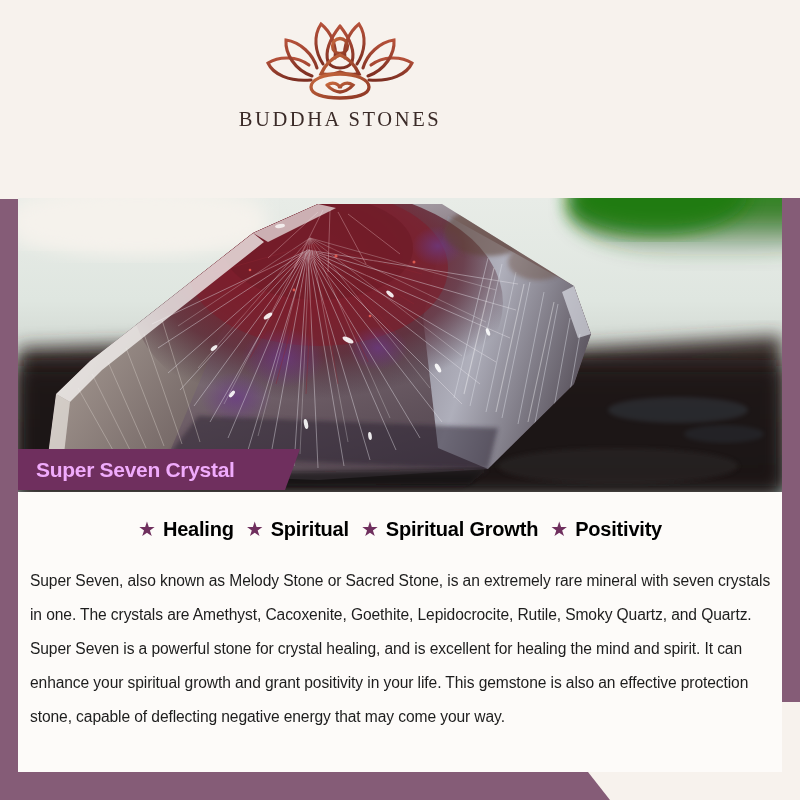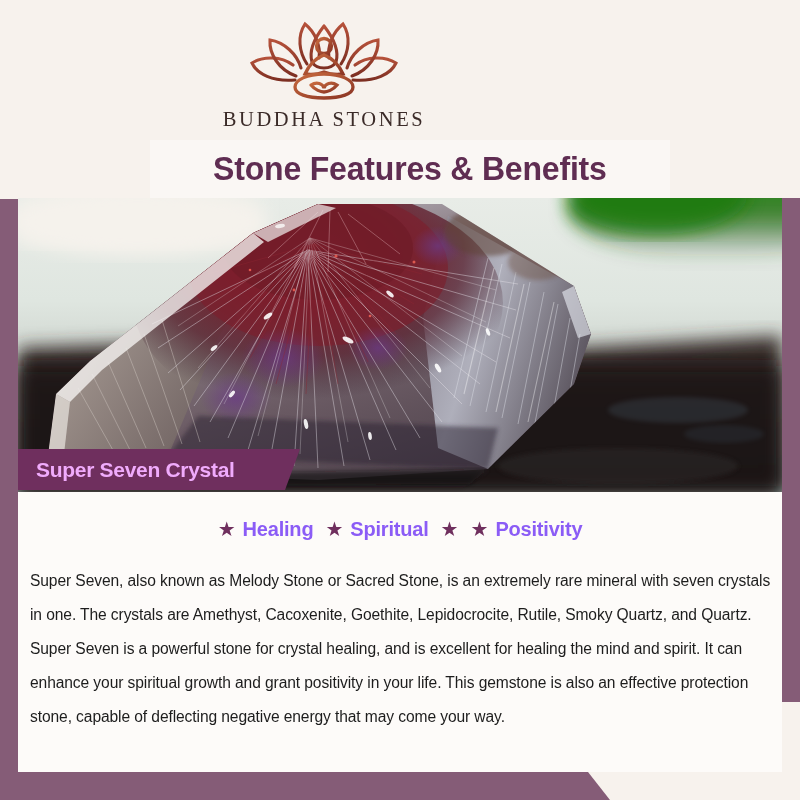--- a/index.html
+++ b/index.html
@@ -42,21 +42,21 @@
   }
 
   
   .header {
     position:absolute;
     top:0; left:0; width:800px; height:198px;
     background:#f7f2ed;
   }
   .logo-wrap {
     position:absolute;
-    top:18px; left:0; width:648px;
+    top:18px; left:16px; width:648px;
     display:flex; flex-direction:column;
     align-items:center;
   }
   .logo-mark { width:170px; height:86px; display:block; }
   .logo-word {
     margin-top:4px;
     font-family:"Liberation Serif", serif;
     font-size:20.5px;
     letter-spacing:2.6px;
     color:#3b2b28;
@@ -122,21 +122,21 @@
   .benefit {
     display:flex; align-items:center; gap:7px;
   }
   .benefit .star {
     color:#6f2f5e;
     font-size:20px;
     line-height:1;
     position:relative; top:-1px;
   }
   .benefit .label {
-    color:#8b5cf6;
+    color:#000000;
     font-size:20px;
     font-weight:bold;
     white-space:nowrap;
     letter-spacing:-0.2px;
   }
 
   .body-copy {
     position:absolute;
     top:72px; left:12px; width:742px;
     font-size:15.6px;
@@ -193,23 +193,20 @@
 
           <path d="M85 56 C68 56 56 62 56 69 C56 76 68 80 85 80 C102 80 114 76 114 69 C114 62 102 56 85 56Z"></path>
 
           <path d="M72 67 C78 63 84 66 85 70 C86 66 92 63 98 67 C94 72 88 74 85 74 C82 74 76 72 72 67"></path>
         </g>
       </svg>
       <div class="logo-word">BUDDHA STONES</div>
     </div>
   </div>
 
-  <div class="title-band">
-    <div class="title-text">Stone Features &amp; Benefits</div>
-  </div>
 
   <div class="photo">
     <svg viewBox="0 0 764 294" preserveAspectRatio="none">
       <defs>
         <linearGradient id="bgTop" x1="0" y1="0" x2="0" y2="1">
           <stop offset="0%" stop-color="#e8ece7"></stop>
           <stop offset="35%" stop-color="#dfe6e0"></stop>
           <stop offset="62%" stop-color="#c9cfc9"></stop>
           <stop offset="100%" stop-color="#9fa5a1"></stop>
         </linearGradient>
@@ -435,20 +432,21 @@
       <div class="benefit">
         <span class="star">★</span>
         <span class="label">Healing</span>
       </div>
       <div class="benefit">
         <span class="star">★</span>
         <span class="label">Spiritual</span>
       </div>
       <div class="benefit">
         <span class="star">★</span>
+        <span class="label">Spiritual Growth</span>
       </div>
       <div class="benefit">
         <span class="star">★</span>
         <span class="label">Positivity</span>
       </div>
     </div>
 
     <div class="body-copy">Super Seven, also known as Melody Stone or Sacred Stone, is an extremely rare mineral with seven crystals in one. The crystals are Amethyst, Cacoxenite, Goethite, Lepidocrocite, Rutile, Smoky Quartz, and Quartz. Super Seven is a powerful stone for crystal healing, and is excellent for healing the mind and spirit. It can enhance your spiritual growth and grant positivity in your life. This gemstone is also an effective protection stone, capable of deflecting negative energy that may come your way.</div>
   </div>
 

